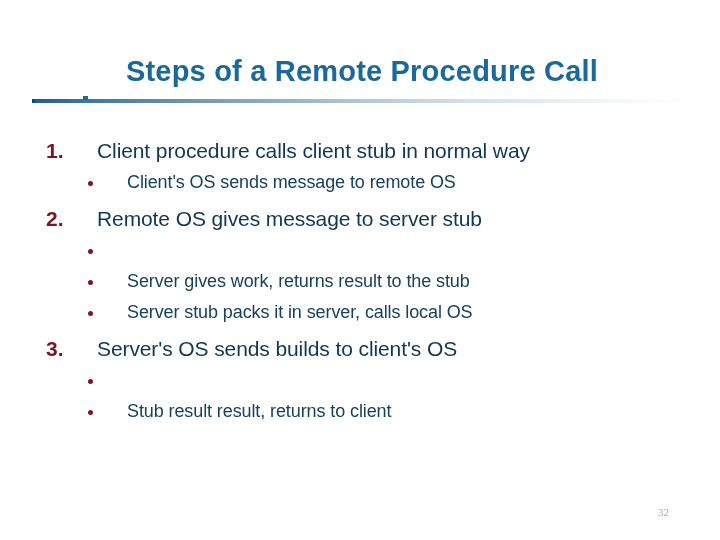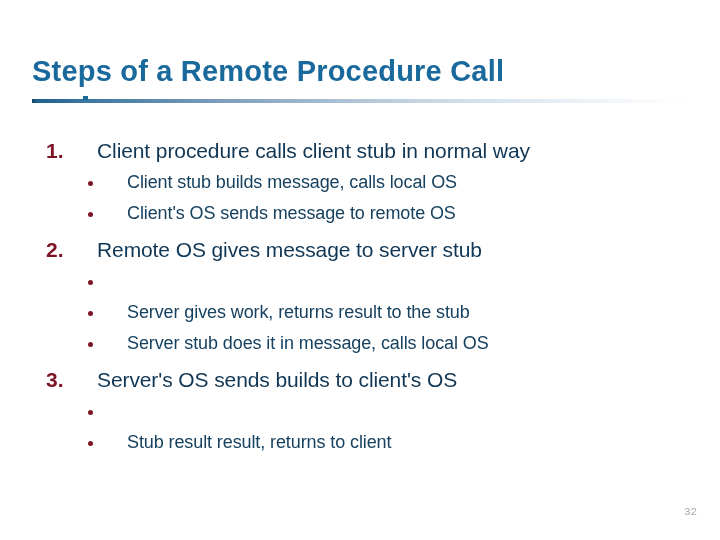--- a/index.html
+++ b/index.html
@@ -20,20 +20,21 @@
     inset: 0;
     background: #ffffff;
   }
 
   
   .title-block {
     position: absolute;
     left: 32px;
     top: 56px;
     width: 660px;
+    text-align: center;
   }
   .slide-title {
     font-family: "Liberation Sans", sans-serif;
     font-size: 29px;
     font-weight: bold;
     color: #19699c;
     letter-spacing: 0.2px;
     line-height: 1.05;
     white-space: nowrap;
     margin: 0;
@@ -131,23 +132,23 @@
     line-height: 1;
     white-space: nowrap;
     letter-spacing: -0.1px;
   }
 
   .gap-before-l1 { height: 4px; }
 
   
   .page-number {
     position: absolute;
-    left: 684px;
+    left: 658px;
     top: 506px;
-    font-family: Liberation Mono, monospace;
+    font-family: Liberation Serif, serif;
     font-size: 11px;
     color: #a9a9a9;
   }
 </style>
 </head>
 <body>
 
 <div class="slide">
 
   <div class="title-block">
@@ -158,43 +159,39 @@
   <div class="title-tick"></div>
 
   <div class="content">
 
     <div class="l1-row">
       <span class="l1-marker">1.</span>
       <span class="l1-text">Client procedure calls client stub in normal way</span>
     </div>
     <div class="l2-row">
       <span class="l2-dot"></span>
-      <span class="l2-text">Client stub builds message, calls local OS</span>
-    </div>
-    <div class="l2-row">
-      <span class="l2-dot"></span>
       <span class="l2-text">Client's OS sends message to remote OS</span>
     </div>
 
     <div class="gap-before-l1"></div>
 
     <div class="l1-row">
       <span class="l1-marker">2.</span>
       <span class="l1-text">Remote OS gives message to server stub</span>
     </div>
     <div class="l2-row">
       <span class="l2-dot"></span>
     </div>
     <div class="l2-row">
       <span class="l2-dot"></span>
       <span class="l2-text">Server gives work, returns result to the stub</span>
     </div>
     <div class="l2-row">
       <span class="l2-dot"></span>
-      <span class="l2-text">Server stub does it in message, calls local OS</span>
+      <span class="l2-text">Server stub packs it in server, calls local OS</span>
     </div>
 
     <div class="gap-before-l1"></div>
 
     <div class="l1-row">
       <span class="l1-marker">3.</span>
       <span class="l1-text">Server's OS sends builds to client's OS</span>
     </div>
     <div class="l2-row">
       <span class="l2-dot"></span>

